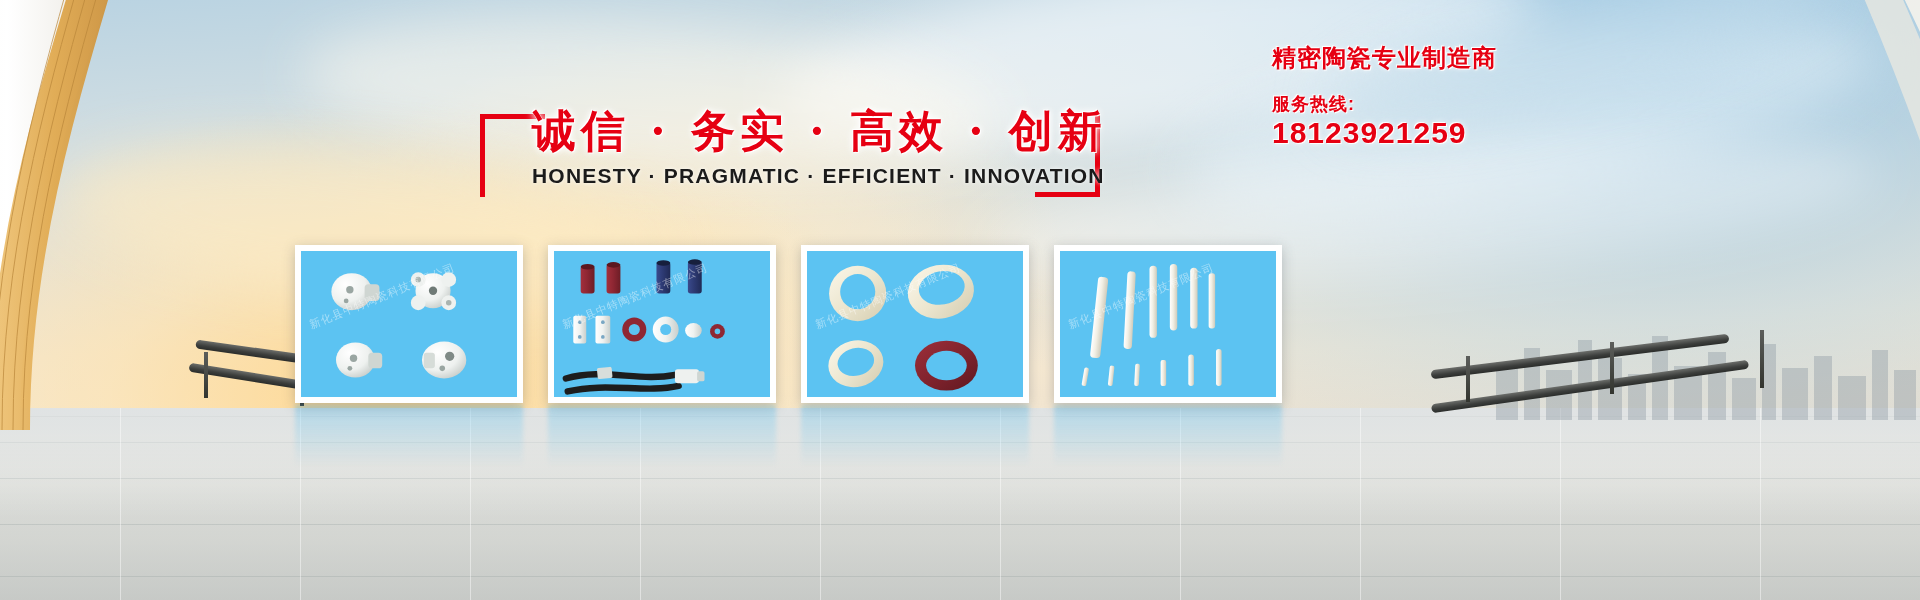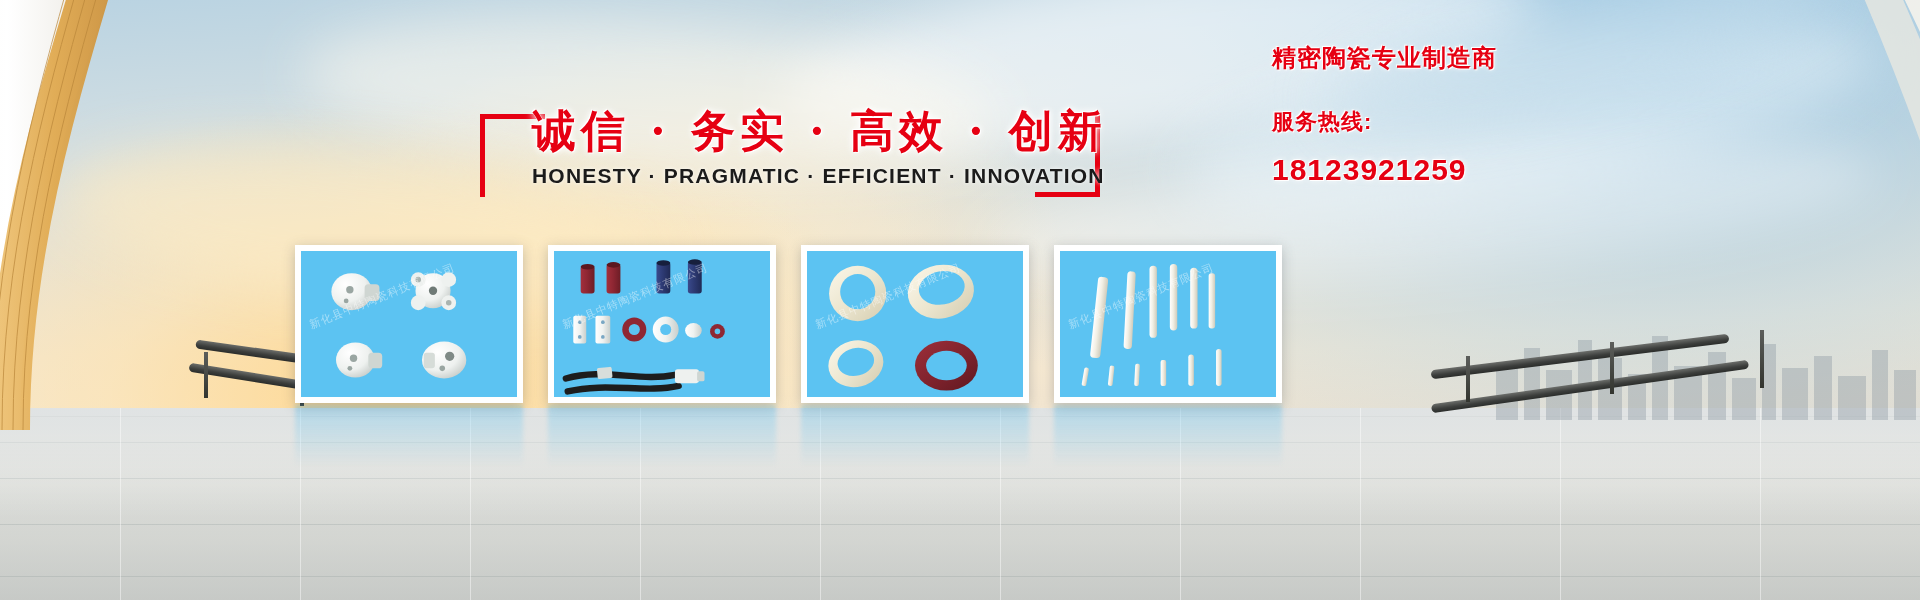--- a/index.html
+++ b/index.html
@@ -71,25 +71,25 @@
   }
 
   
   #rightcopy{position:absolute;left:1272px;top:42px;width:620px;}
   #rc-title{
     font-family:"DejaVu Sans","Liberation Sans",sans-serif;
     font-size:24px;font-weight:700;color:#e60012;letter-spacing:1px;white-space:nowrap;
     text-shadow:0 0 5px #fff,1px 1px 0 #fff,-1px -1px 0 #fff;
   }
   #rc-hotline{
-    margin-top:33px;font-size:22px;font-weight:700;color:#e60012;letter-spacing:1px;white-space:nowrap;
+    margin-top:18px;font-size:18px;font-weight:700;color:#e60012;letter-spacing:1px;white-space:nowrap;
     text-shadow:0 0 5px #fff,1px 1px 0 #fff,-1px -1px 0 #fff;
   }
   #rc-phone{
-    margin-top:16px;font-size:30px;font-weight:700;color:#e60012;letter-spacing:1px;white-space:nowrap;
+    margin-top:0;font-size:30px;font-weight:700;color:#e60012;letter-spacing:1px;white-space:nowrap;
     text-shadow:0 0 6px #fff,1px 1px 0 #fff,-1px -1px 0 #fff;
   }
 
   
   #panels{position:absolute;left:295px;top:245px;width:990px;height:158px;}
   .panel{
     position:absolute;top:0;width:228px;height:158px;
     background:#5cc3f2;border:6px solid #fff;box-sizing:border-box;
     box-shadow:0 3px 12px rgba(60,70,80,.28);overflow:hidden;
   }

